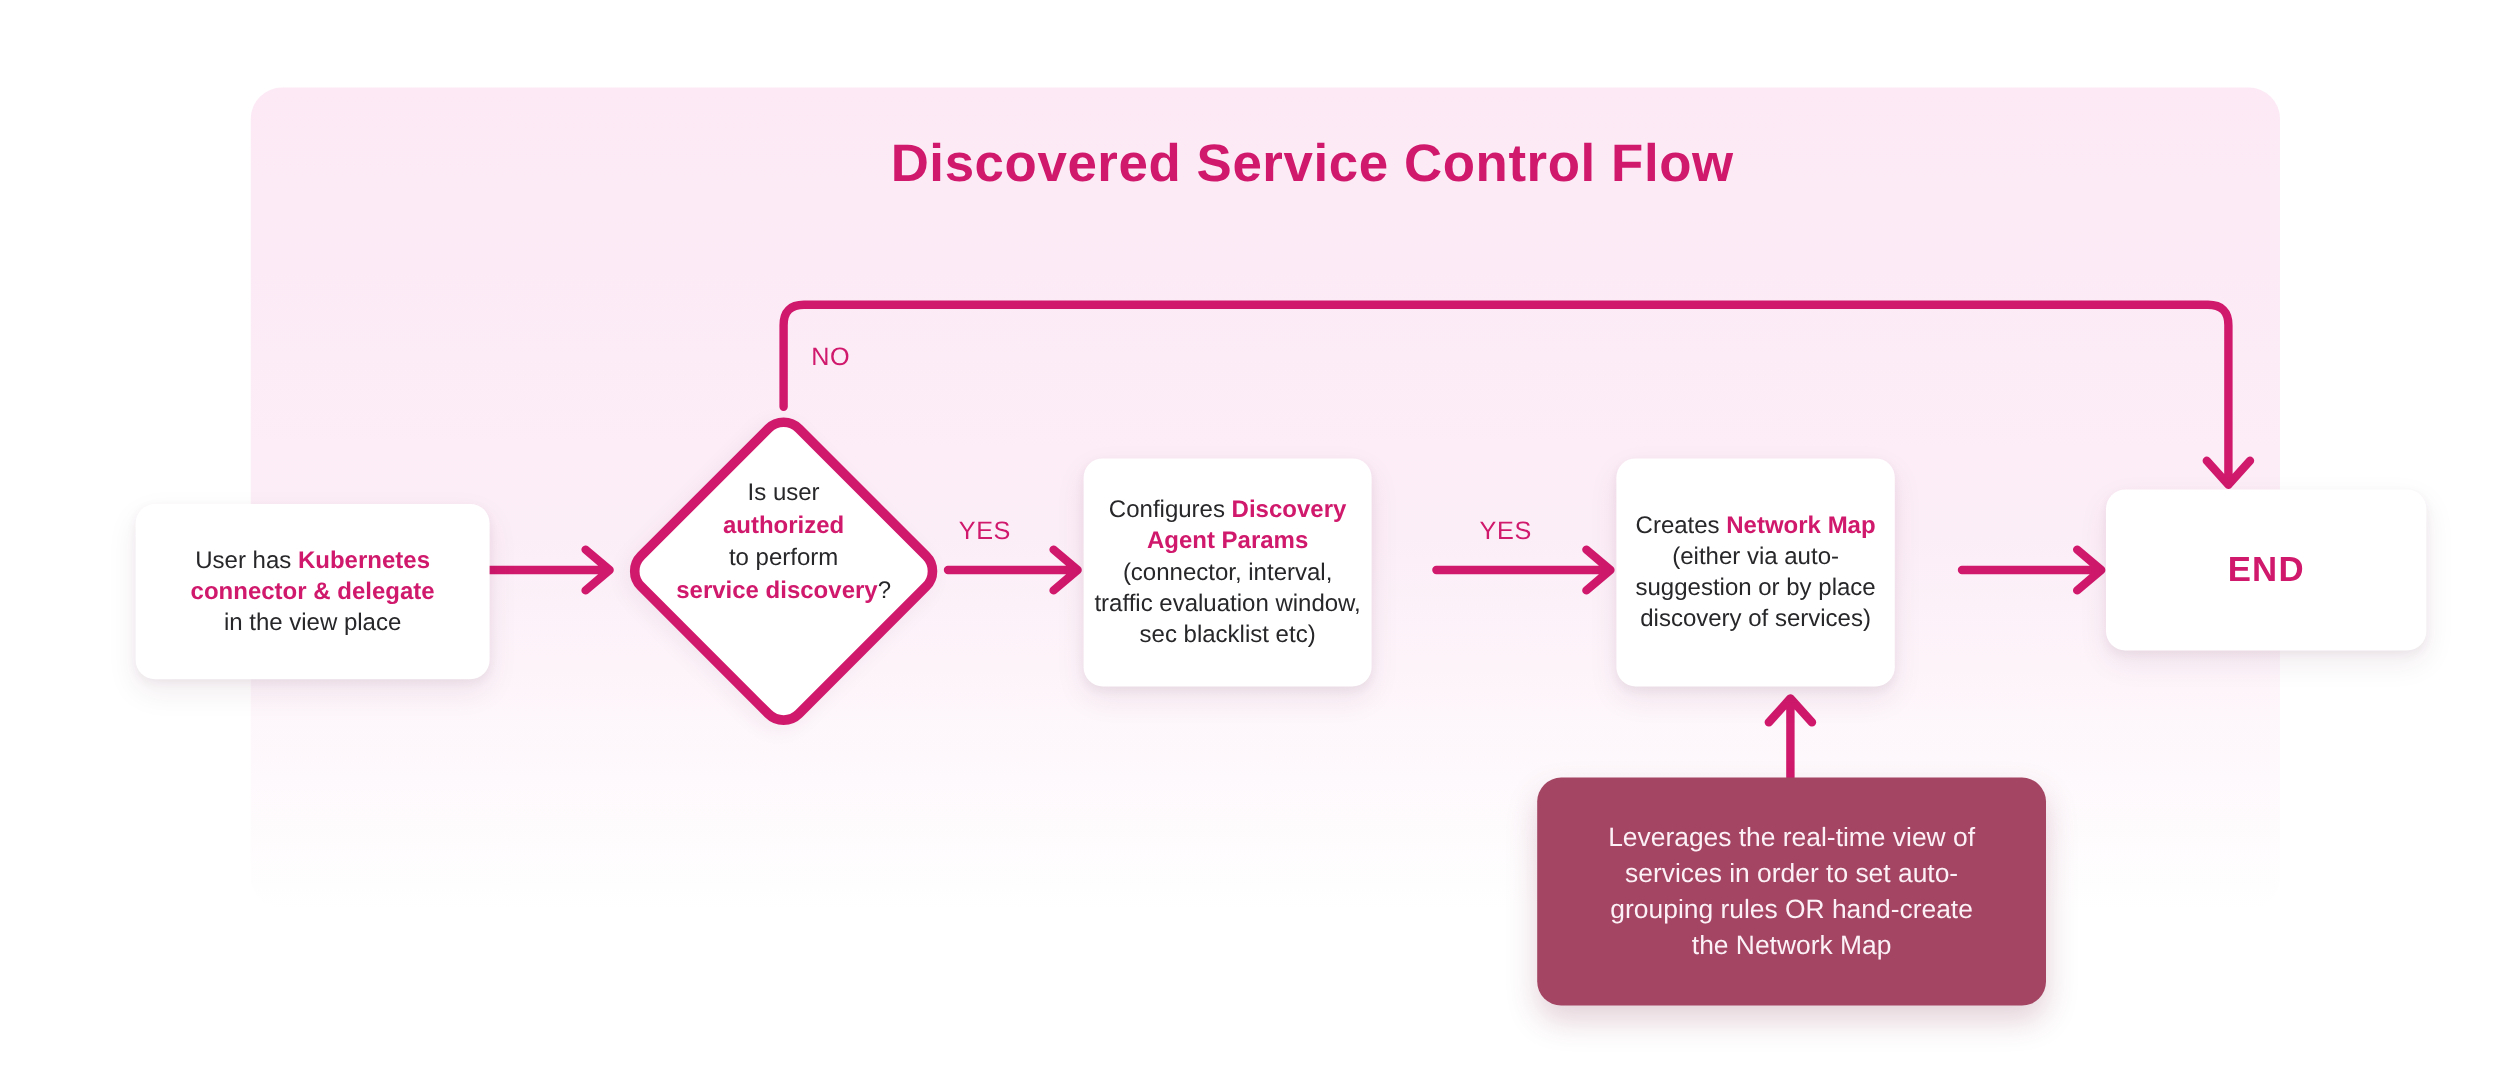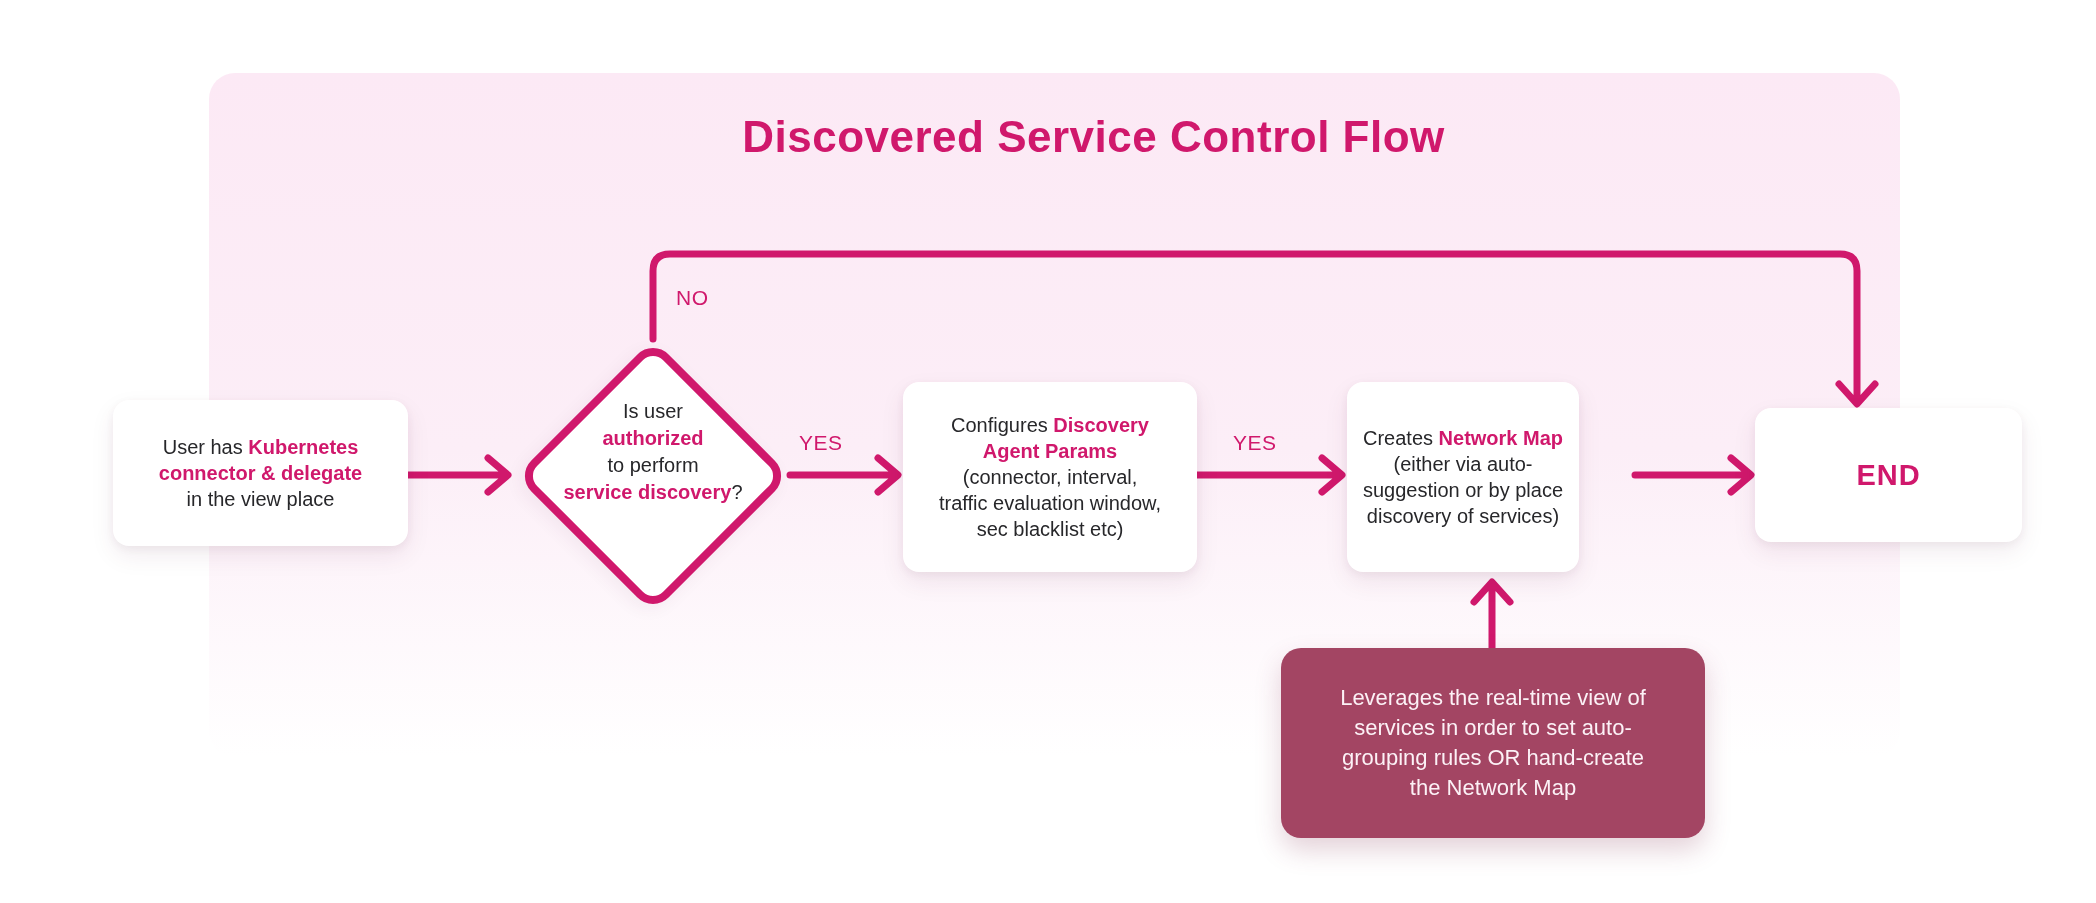--- a/index.html
+++ b/index.html
@@ -49,22 +49,22 @@
     border-radius:16px;
     box-shadow:0 10px 25px rgba(90,30,60,0.08), 0 3px 8px rgba(90,30,60,0.06);
     display:flex; flex-direction:column;
     align-items:center; justify-content:center;
     text-align:center;
     font-size:20px; line-height:26px;
     color:var(--text,#27272a);
   }
   .box .accent, .diamond-text .accent { color:var(--accent,#d0186c); font-weight:700; }
 
-  .node-start   { left:113px;  top:400px; width:295px; height:146px; }
-  .node-config  { left:903px;  top:382px; width:294px; height:190px; }
+  .node-start   { left:113px;  top:420px; width:295px; height:146px; }
+  .node-config  { left:903px;  top:382px; width:240px; height:190px; }
   .node-network { left:1347px; top:382px; width:232px; height:190px; }
   .node-end     { left:1755px; top:408px; width:267px; height:134px;
                   font-size:29px; font-weight:700; letter-spacing:1px;
                   color:var(--accent,#d0186c); }
 
   .diamond-shape {
     position:absolute;
     left:556px; top:379px;
     width:194px; height:194px;
     background:#ffffff;

